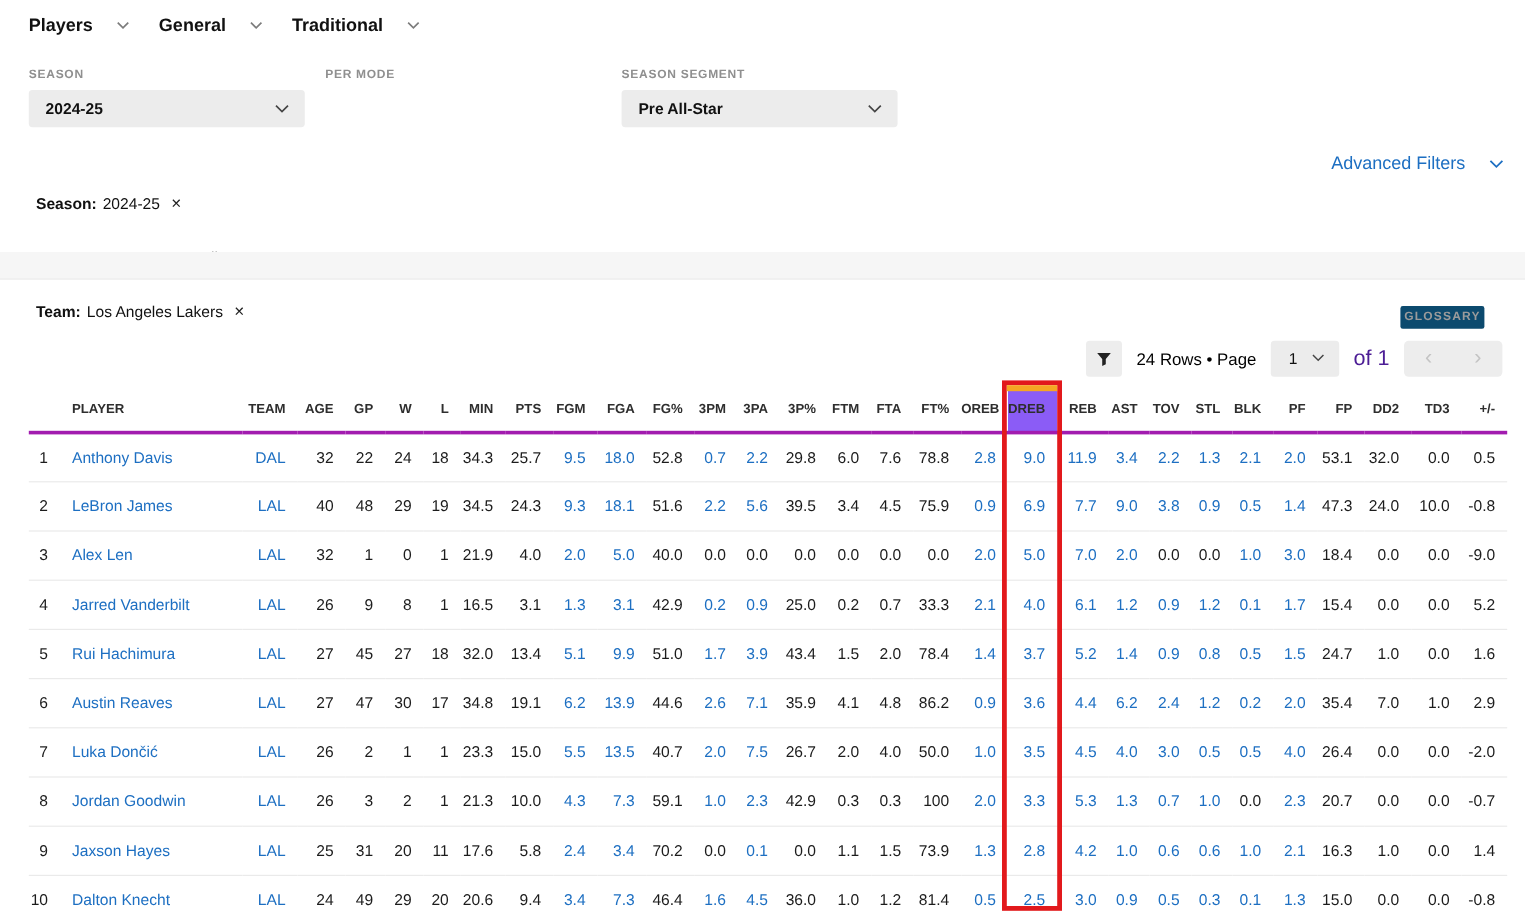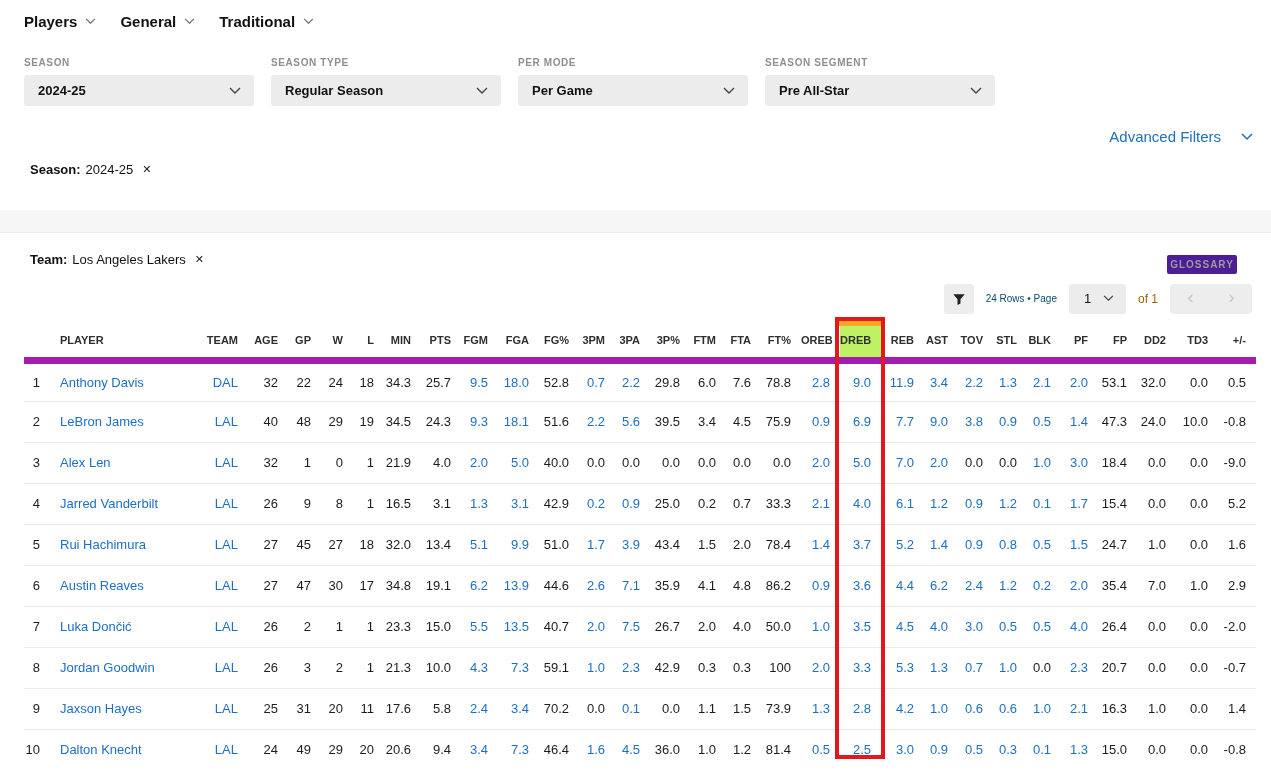--- a/index.html
+++ b/index.html
@@ -5,21 +5,21 @@
   :root { --accent:#1d6fc2; }
   * { box-sizing:border-box; }
   html,body { margin:0; padding:0; }
   body {
     width:1271px; height:770px; position:relative; overflow:hidden;
     background:#fff; font-family:"Liberation Sans", sans-serif; color:#1c1c1c;
   }
 
   
   .topnav { position:absolute; top:13px; left:24px; display:flex; gap:24px; }
-  .nav-item { display:flex; align-items:center; gap:8px; font-size:15px; font-weight:700; color:#111; cursor:pointer; }
+  .nav-item { display:flex; align-items:center; gap:20px; font-size:15px; font-weight:700; color:#111; cursor:pointer; }
   .chev svg { display:block; }
 
   
   .filters { position:absolute; top:57px; left:24px; display:flex; gap:17px; }
   .filter-group { width:230px; }
   .filter-label { font-size:10px; font-weight:700; letter-spacing:.6px; color:#8f8f8f; margin-bottom:7px; }
   .select-box { height:31px; background:#ececec; border-radius:3px; display:flex; align-items:center;
     justify-content:space-between; padding:0 13px 0 14px; font-size:13px; font-weight:700; color:#111; cursor:pointer; }
 
   .advanced { position:absolute; top:128px; right:18px; display:flex; align-items:center; gap:20px;
@@ -27,41 +27,41 @@
 
   
   .chips { position:absolute; top:162px; left:30px; display:flex; gap:30px;flex-direction:column; }
   .chip { display:flex; align-items:center; gap:5px; font-size:13px; color:#111; }
   .chip .chip-label { font-weight:700; }
   .chip .x { font-size:11px; margin-left:4px; cursor:pointer; color:#222; }
 
   .band { position:absolute; top:210px; left:0; width:1271px; height:23px; background:#f6f6f6; border-bottom:1px solid #ececec; }
 
   
-  .glossary-btn { position:absolute; top:255px; right:34px; width:70px; height:19px; background:#4c1d95; border-radius:2px;
+  .glossary-btn { position:absolute; top:255px; right:34px; width:70px; height:19px; background:#0c4a6e; border-radius:2px;
     color:#9b9b9b; font-size:10px; font-weight:700; letter-spacing:1px; display:flex; align-items:center; justify-content:center; cursor:pointer; }
   .pagination { position:absolute; top:283px; right:19px; height:31px; display:flex; align-items:center; gap:12px; }
   .filter-btn { width:30px; height:30px; background:#ededed; border-radius:3px; display:flex; align-items:center; justify-content:center; cursor:pointer; }
-  .rows-text { font-size:10px; color:#0c4a6e; }
+  .rows-text { font-size:14px; color:#000000; }
   .page-select { width:57px; height:30px; background:#ececec; border-radius:3px; display:flex; align-items:center;
     justify-content:space-between; padding:0 12px 0 15px; font-size:13px; color:#111; cursor:pointer; }
-  .of-text { font-size:12px; color:#a16207; }
+  .of-text { font-size:18px; color:#4c1d95; }
   .pager { width:82px; height:30px; background:#ededed; border-radius:4px; display:flex; }
   .pager span { flex:1; display:flex; align-items:center; justify-content:center; color:#c4c4c4; font-size:18px; cursor:default; padding-bottom:2px; }
 
   
   table { position:absolute; top:323px; left:24px; width:1232px; border-collapse:collapse; table-layout:fixed; }
   th { height:37px; font-size:11px; font-weight:700; color:#2e2e2e; text-align:right; padding:0 10px 0 0;
-    border-bottom:7px solid #a21caf; vertical-align:middle; white-space:nowrap; }
+    border-bottom:3px solid #a21caf; vertical-align:middle; white-space:nowrap; }
   td { height:41px; font-size:13px; color:#1c1c1c; text-align:right; padding:0 10px 0 0;
     border-bottom:1px solid #eaeaea; white-space:nowrap; }
   th.col-player, td.col-player { text-align:left; padding:0 0 0 10px; }
   td.col-rank { color:#1c1c1c; }
   .lnk { color:var(--accent); cursor:pointer; text-decoration:none; }
-  th.sorted { background:#bef264; }
+  th.sorted { background:#8b5cf6; }
 
   
   .highlight-box { position:absolute; left:835px; top:317px; width:50px; height:442px;
     border:4px solid #e2191c; pointer-events:none; z-index:5; }
   .sort-bar { height:5px; width:100%; background:#f5a623; }
 </style>
 </head>
 <body>
 
 <div class="topnav">
@@ -97,40 +97,21 @@
     <div class="select-box">
       <span>2024-25</span>
       <span class="chev">
           <svg width="12" height="8" viewBox="0 0 12 8">
             <path d="M1 1l5 5 5-5" fill="none" stroke="#444" stroke-width="1.4"></path>
           </svg>
         </span>
     </div>
   </div>
   <div class="filter-group">
-    <div class="filter-label">SEASON TYPE</div>
-    <div class="select-box">
-      <span>Regular Season</span>
-      <span class="chev">
-          <svg width="12" height="8" viewBox="0 0 12 8">
-            <path d="M1 1l5 5 5-5" fill="none" stroke="#444" stroke-width="1.4"></path>
-          </svg>
-        </span>
-    </div>
-  </div>
-  <div class="filter-group">
     <div class="filter-label">PER MODE</div>
-    <div class="select-box">
-      <span>Per Game</span>
-      <span class="chev">
-          <svg width="12" height="8" viewBox="0 0 12 8">
-            <path d="M1 1l5 5 5-5" fill="none" stroke="#444" stroke-width="1.4"></path>
-          </svg>
-        </span>
-    </div>
   </div>
   <div class="filter-group">
     <div class="filter-label">SEASON SEGMENT</div>
     <div class="select-box">
       <span>Pre All-Star</span>
       <span class="chev">
           <svg width="12" height="8" viewBox="0 0 12 8">
             <path d="M1 1l5 5 5-5" fill="none" stroke="#444" stroke-width="1.4"></path>
           </svg>
         </span>

